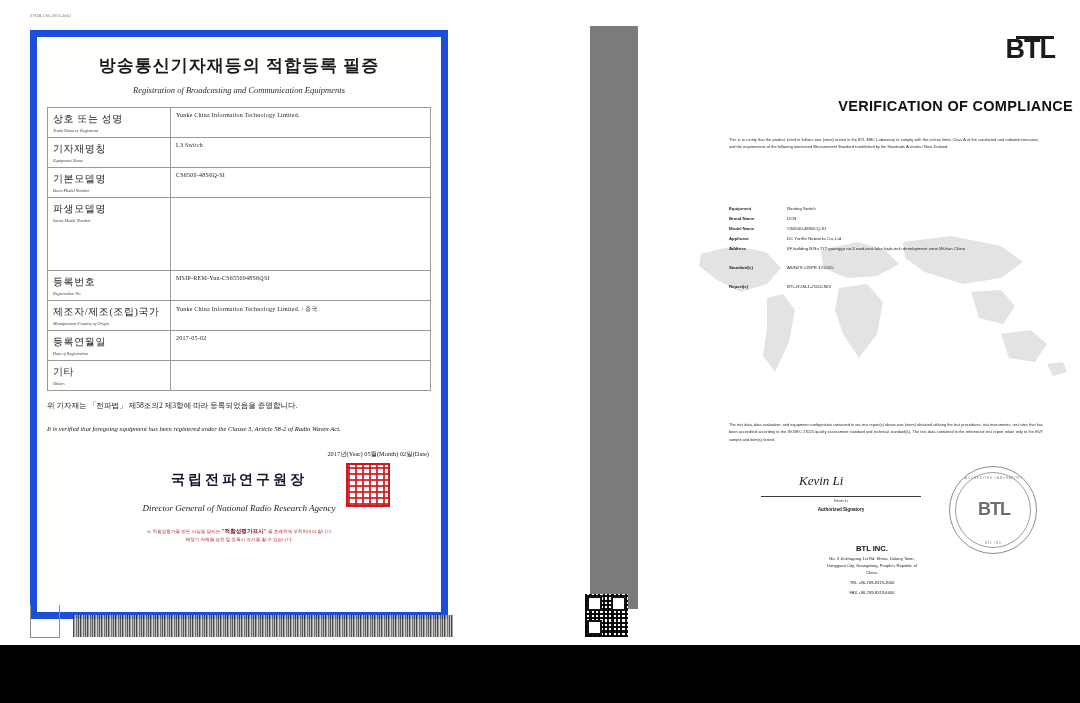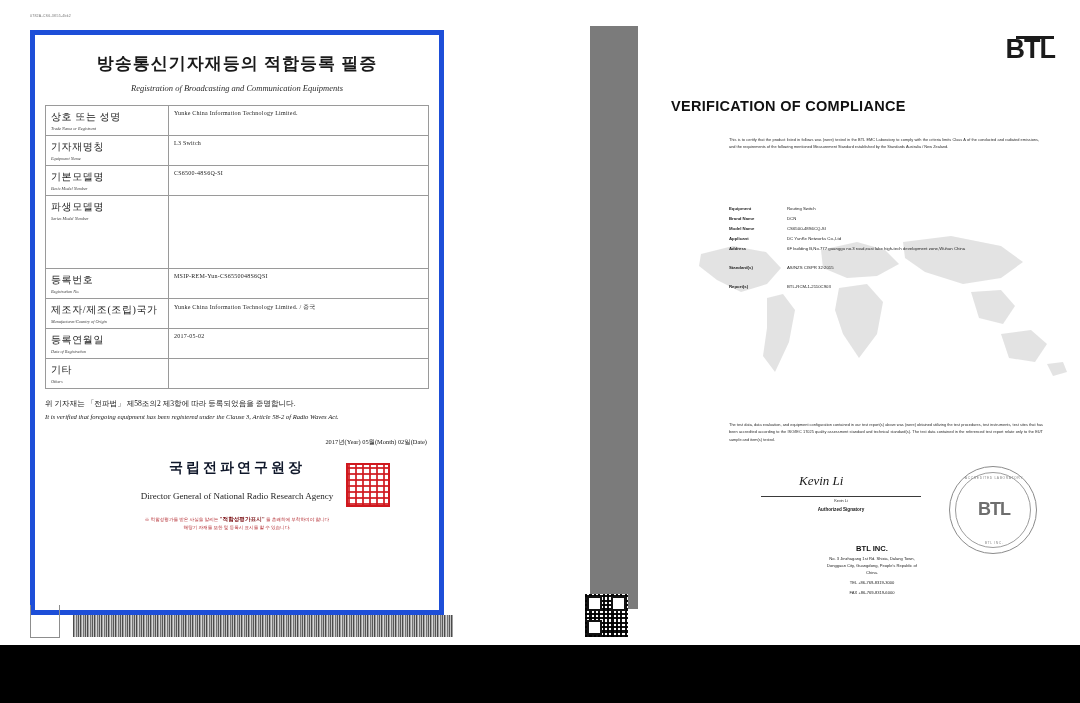--- a/index.html
+++ b/index.html
@@ -47,21 +47,21 @@
     font-size: 3.6px;
     color: #777;
     letter-spacing: 0.2px;
   }
   .kcc-frame {
     position: absolute;
     left: 12px;
     top: 22px;
     width: 404px;
     height: 575px;
-    border: 5px solid #1d4ed8;
+    border: 7px solid #1d4ed8;
     background: #ffffff;
   }
   .kcc-title {
     text-align: center;
     font-size: 17px;
     font-weight: bold;
     color: #1a1a1a;
     margin-top: 17px;
     letter-spacing: 1px;
     font-family: "Liberation Serif", serif;
@@ -114,21 +114,21 @@
   .kcc-statement {
     width: 384px;
     margin: 9px auto 0;
     font-size: 7px;
     line-height: 1.55;
     color: #171717;
   }
   .kcc-statement .ko {
     font-size: 7.6px;
     display: block;
-    margin-bottom: 2px;
+    margin-bottom: 12px;
   }
   .kcc-statement .en {
     font-size: 6.6px;
     font-style: italic;
     display: block;
   }
   .kcc-dateline {
     width: 384px;
     margin: 16px auto 0;
     text-align: right;
@@ -140,20 +140,21 @@
     text-align: center;
     font-size: 14px;
     font-weight: bold;
     letter-spacing: 3px;
     color: #0f172a;
     margin-top: 12px;
   }
   .kcc-agency-en {
     text-align: center;
     font-size: 9px;
+    font-style: italic;
     color: #1c1c1c;
     margin-top: 14px;
   }
   .kcc-seal {
     position: absolute;
     right: 58px;
     top: 455px;
     width: 44px;
     height: 44px;
     border: 2px solid #d0181e;
@@ -238,21 +239,21 @@
     top: 10px;
     width: 38px;
     height: 3px;
     background: #1b1b1b;
   }
   .btl-heading {
     position: absolute;
     left: 0;
     top: 72px;
     width: 402px;
-    text-align: left;
+    text-align: right;
     font-family: "Liberation Sans", sans-serif;
     font-size: 14.5px;
     font-weight: bold;
     letter-spacing: 0.3px;
     color: #111111;
   }
   .btl-intro {
     position: absolute;
     left: 58px;
     top: 110px;

